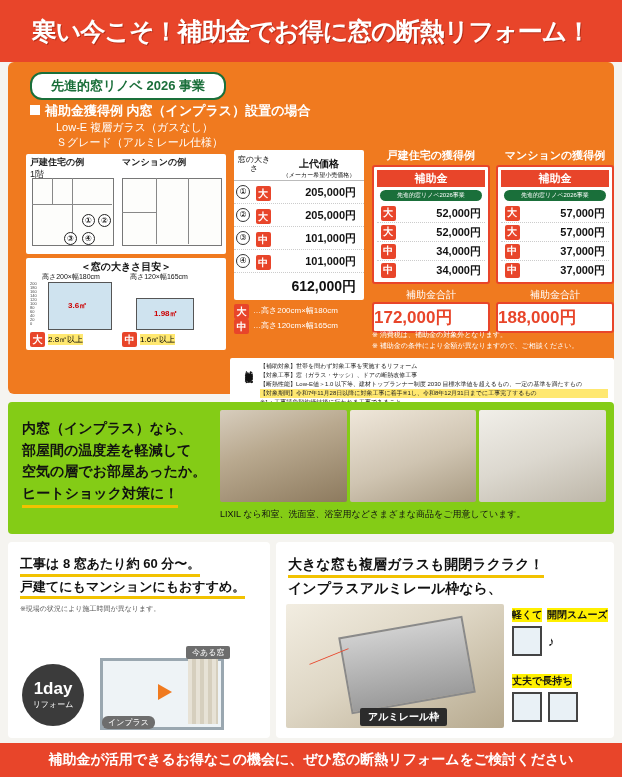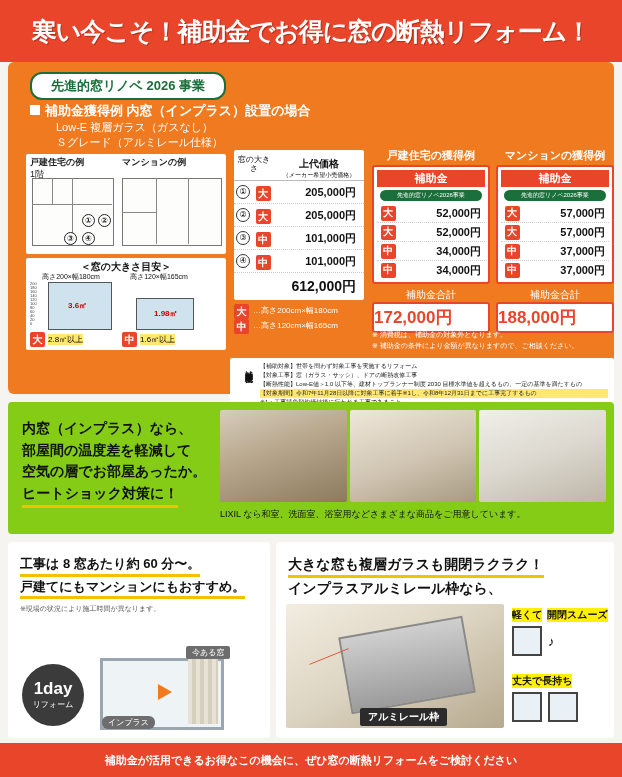--- a/index.html
+++ b/index.html
@@ -172,21 +172,21 @@
   .bs-cap{font-size:10px;font-weight:bold;color:#111;line-height:1.4;}
   .bs-cap.hl{background:#fff000;display:inline-block;}
   .mini-win{width:26px;height:26px;border:2px solid #444;background:#e9f1f6;display:inline-block;}
   .mini-row{display:flex;align-items:center;gap:6px;margin-top:4px;}
 
   
   .footer{
     position:absolute;left:0;bottom:0;width:622px;height:34px;background:#e8452a;
     display:flex;align-items:center;justify-content:center;
   }
-  .footer span{color:#fff;font-size:11px;font-weight:bold;}
+  .footer span{color:#fff;font-size:14px;font-weight:bold;}
 </style>
 </head>
 <body>
 
 <div class="page">
 
   <div class="headline">
     <span>寒い今こそ！補助金でお得に窓の断熱リフォーム！</span>
   </div>
 

